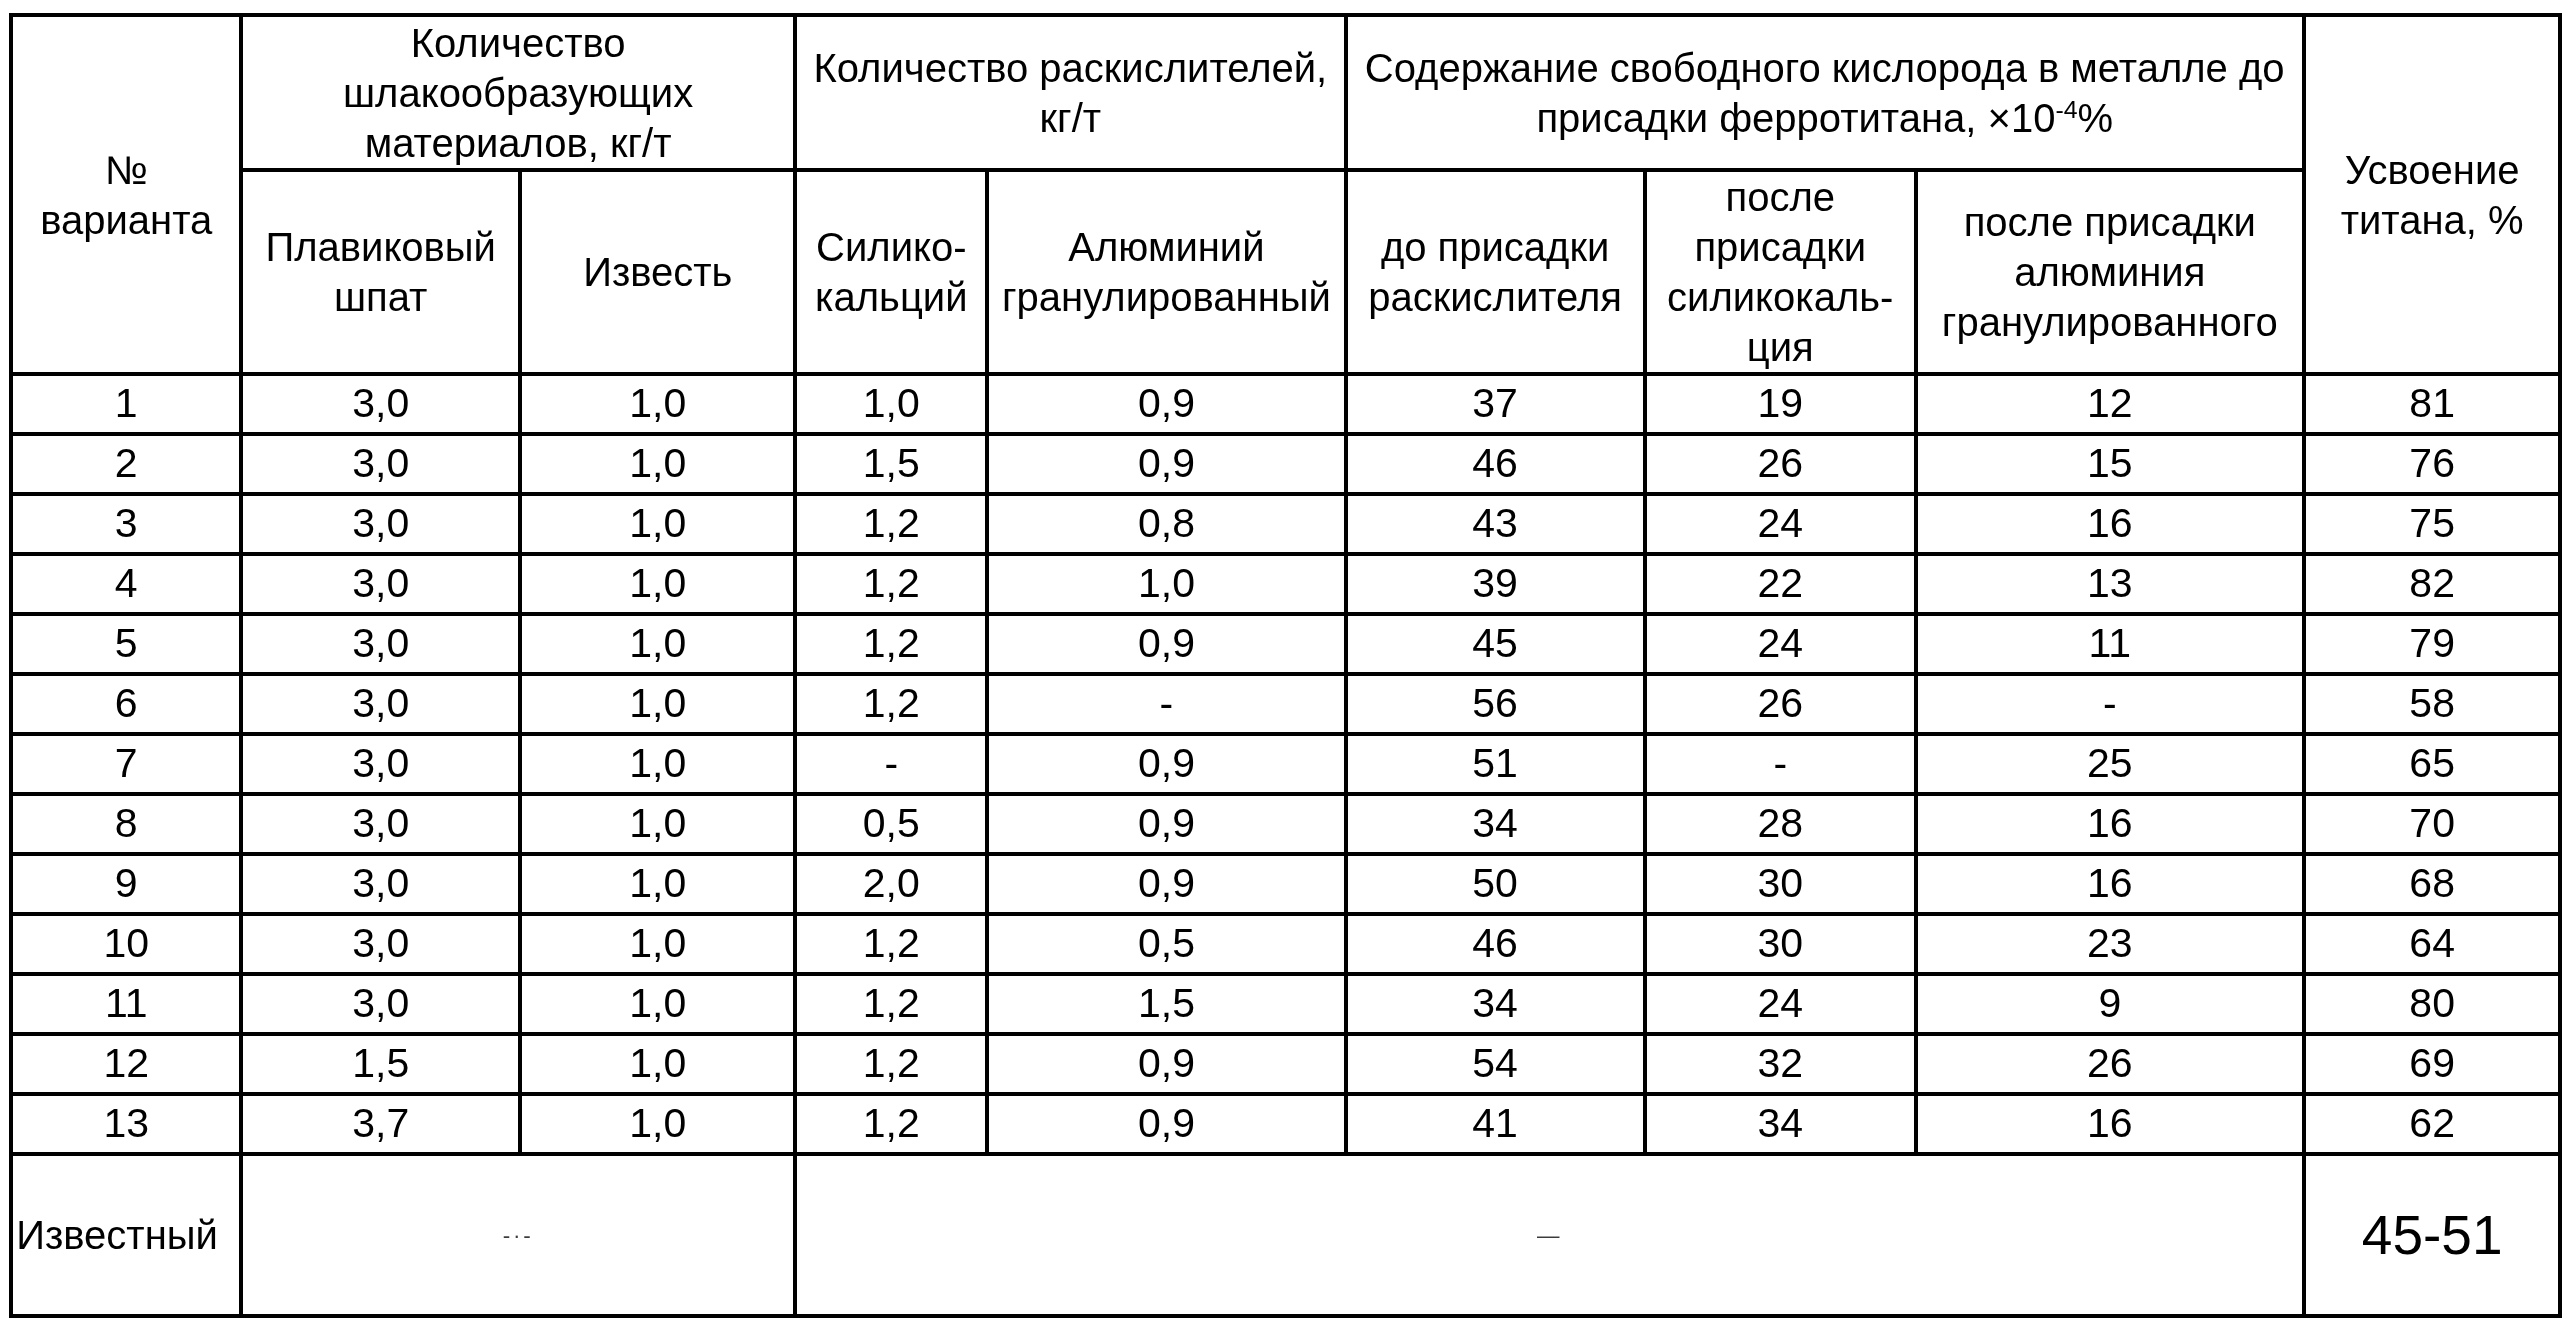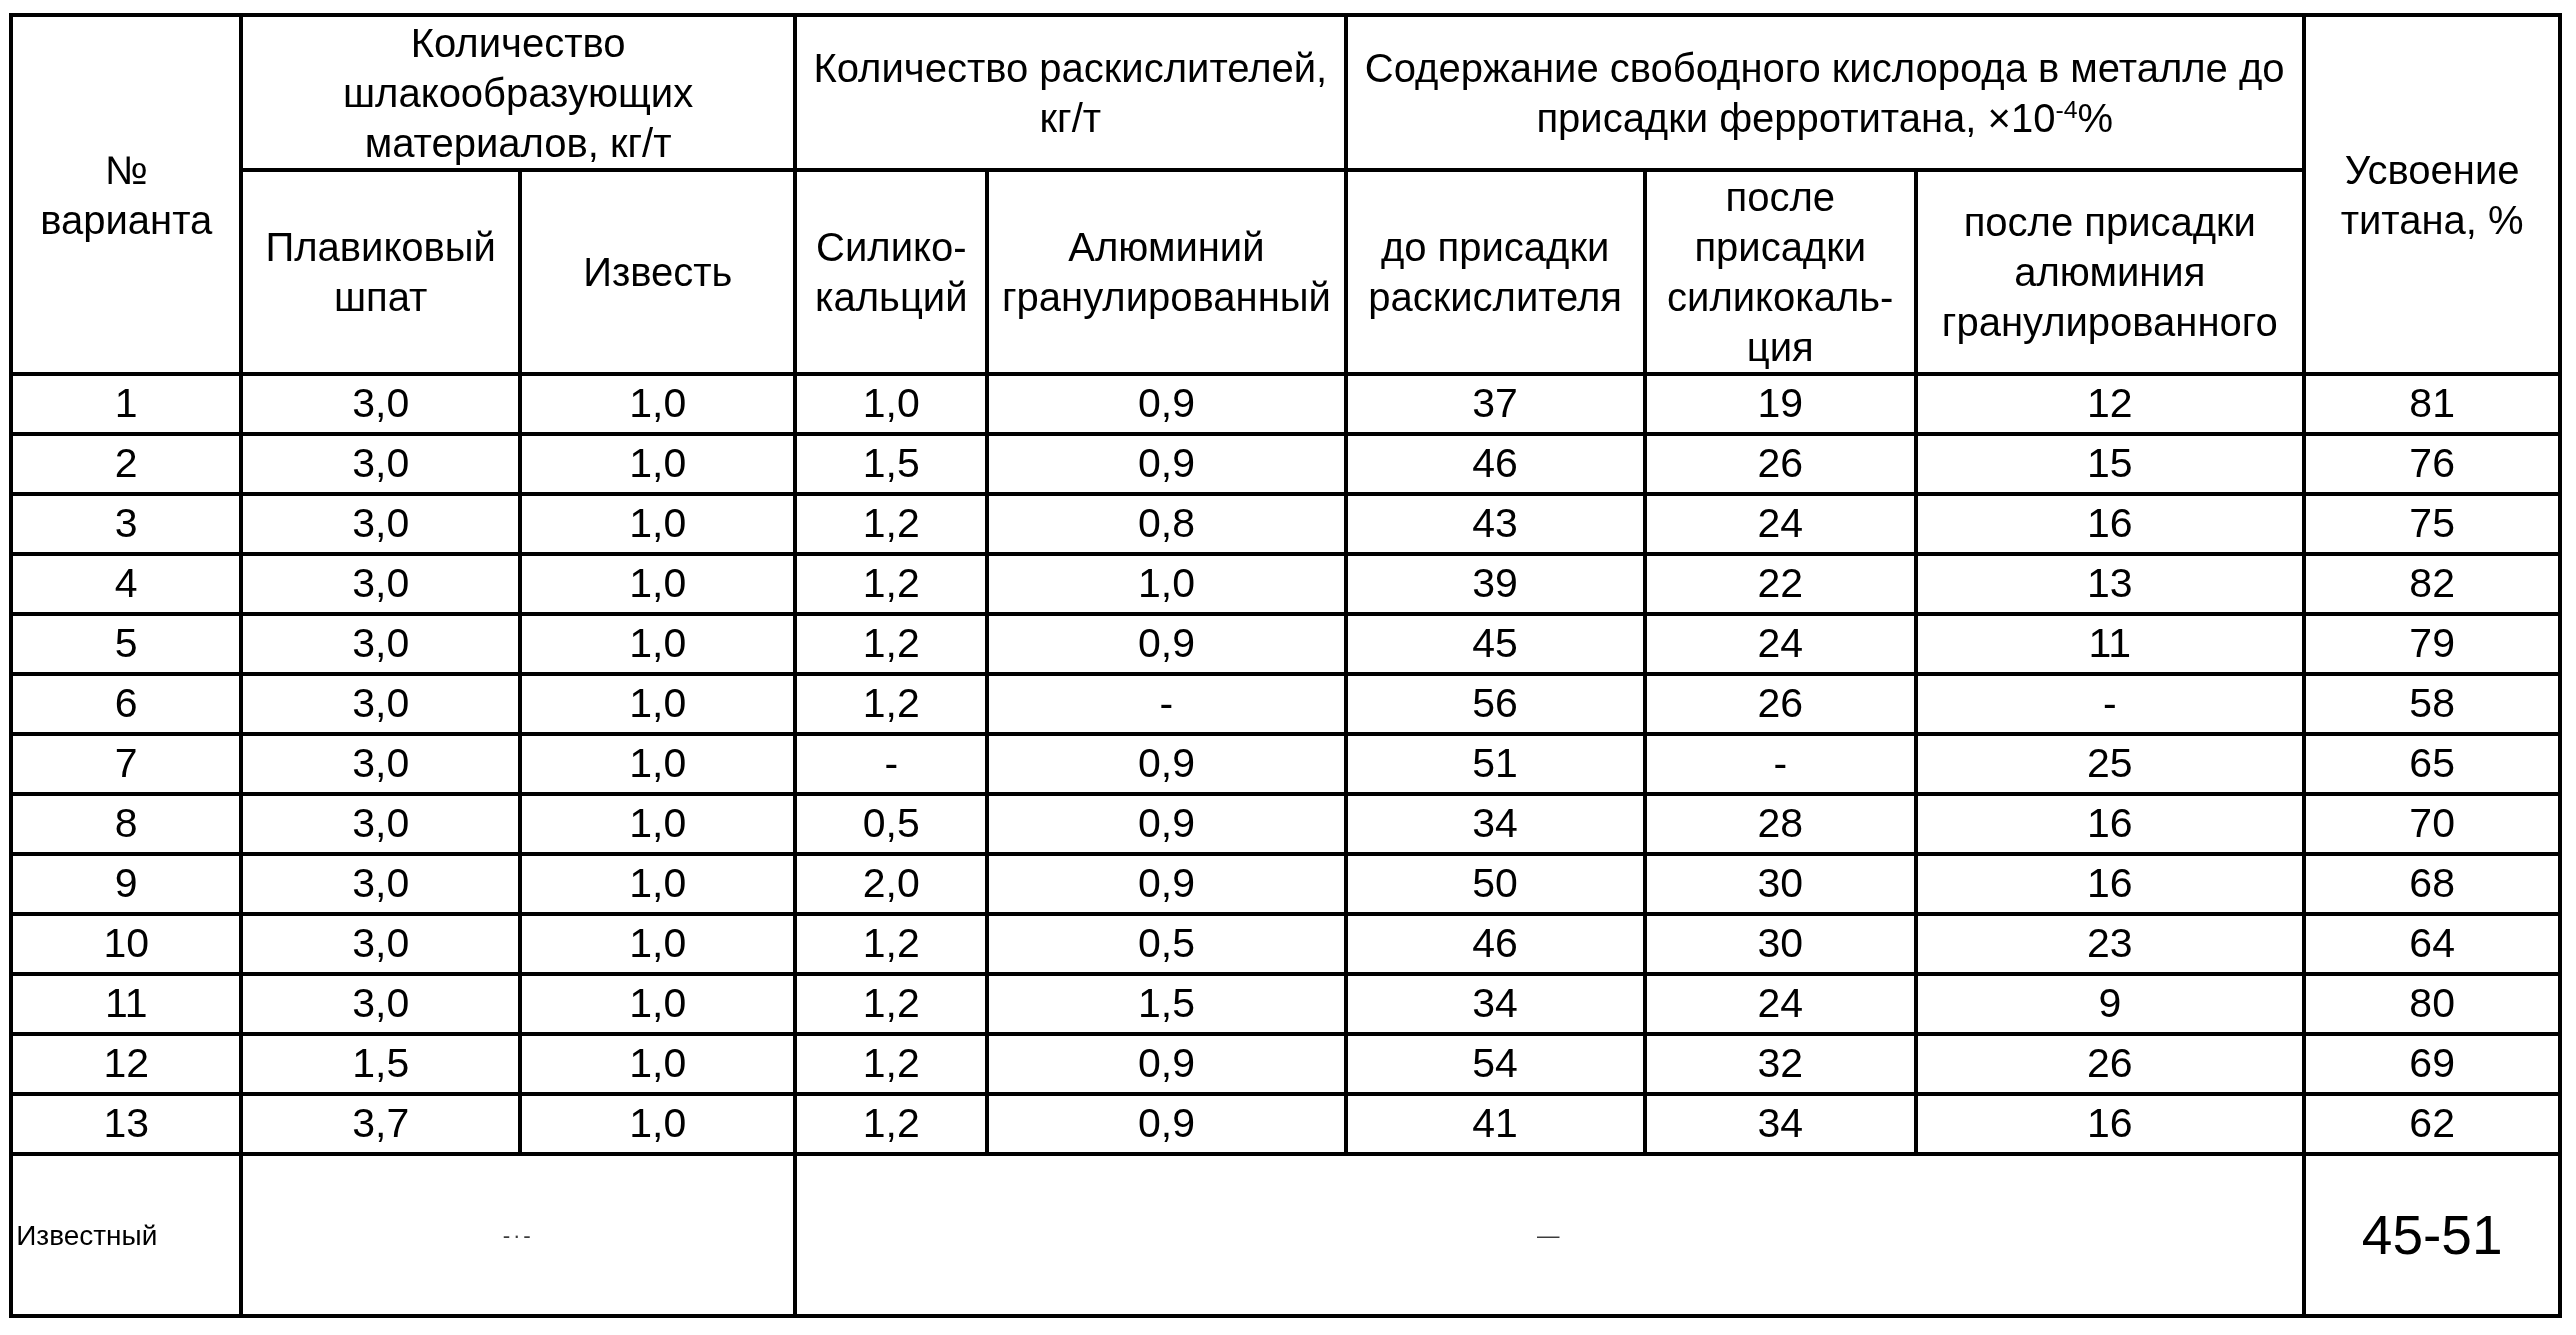--- a/index.html
+++ b/index.html
@@ -38,21 +38,21 @@
     white-space: pre-line;
   }
   tr.group-header-row { height: 155px; }
   tr.sub-header-row   { height: 193px; }
   tr.data-row         { height: 60px; }
   tr.known-row        { height: 162px; }
   .data-row td { font-size: 41px; }
   td.known-label {
     text-align: left;
     padding-left: 2.8px;
-    font-size: 28px;
+    font-size: 40px;
   }
   td.known-value { font-size: 55px; }
   .artifact {
     display: inline-block;
     color: #1a1a1a;
     font-size: 22.5px;
     letter-spacing: 2.8px;
     opacity: 0.85;
     transform: translateY(-5.6px);
   }

